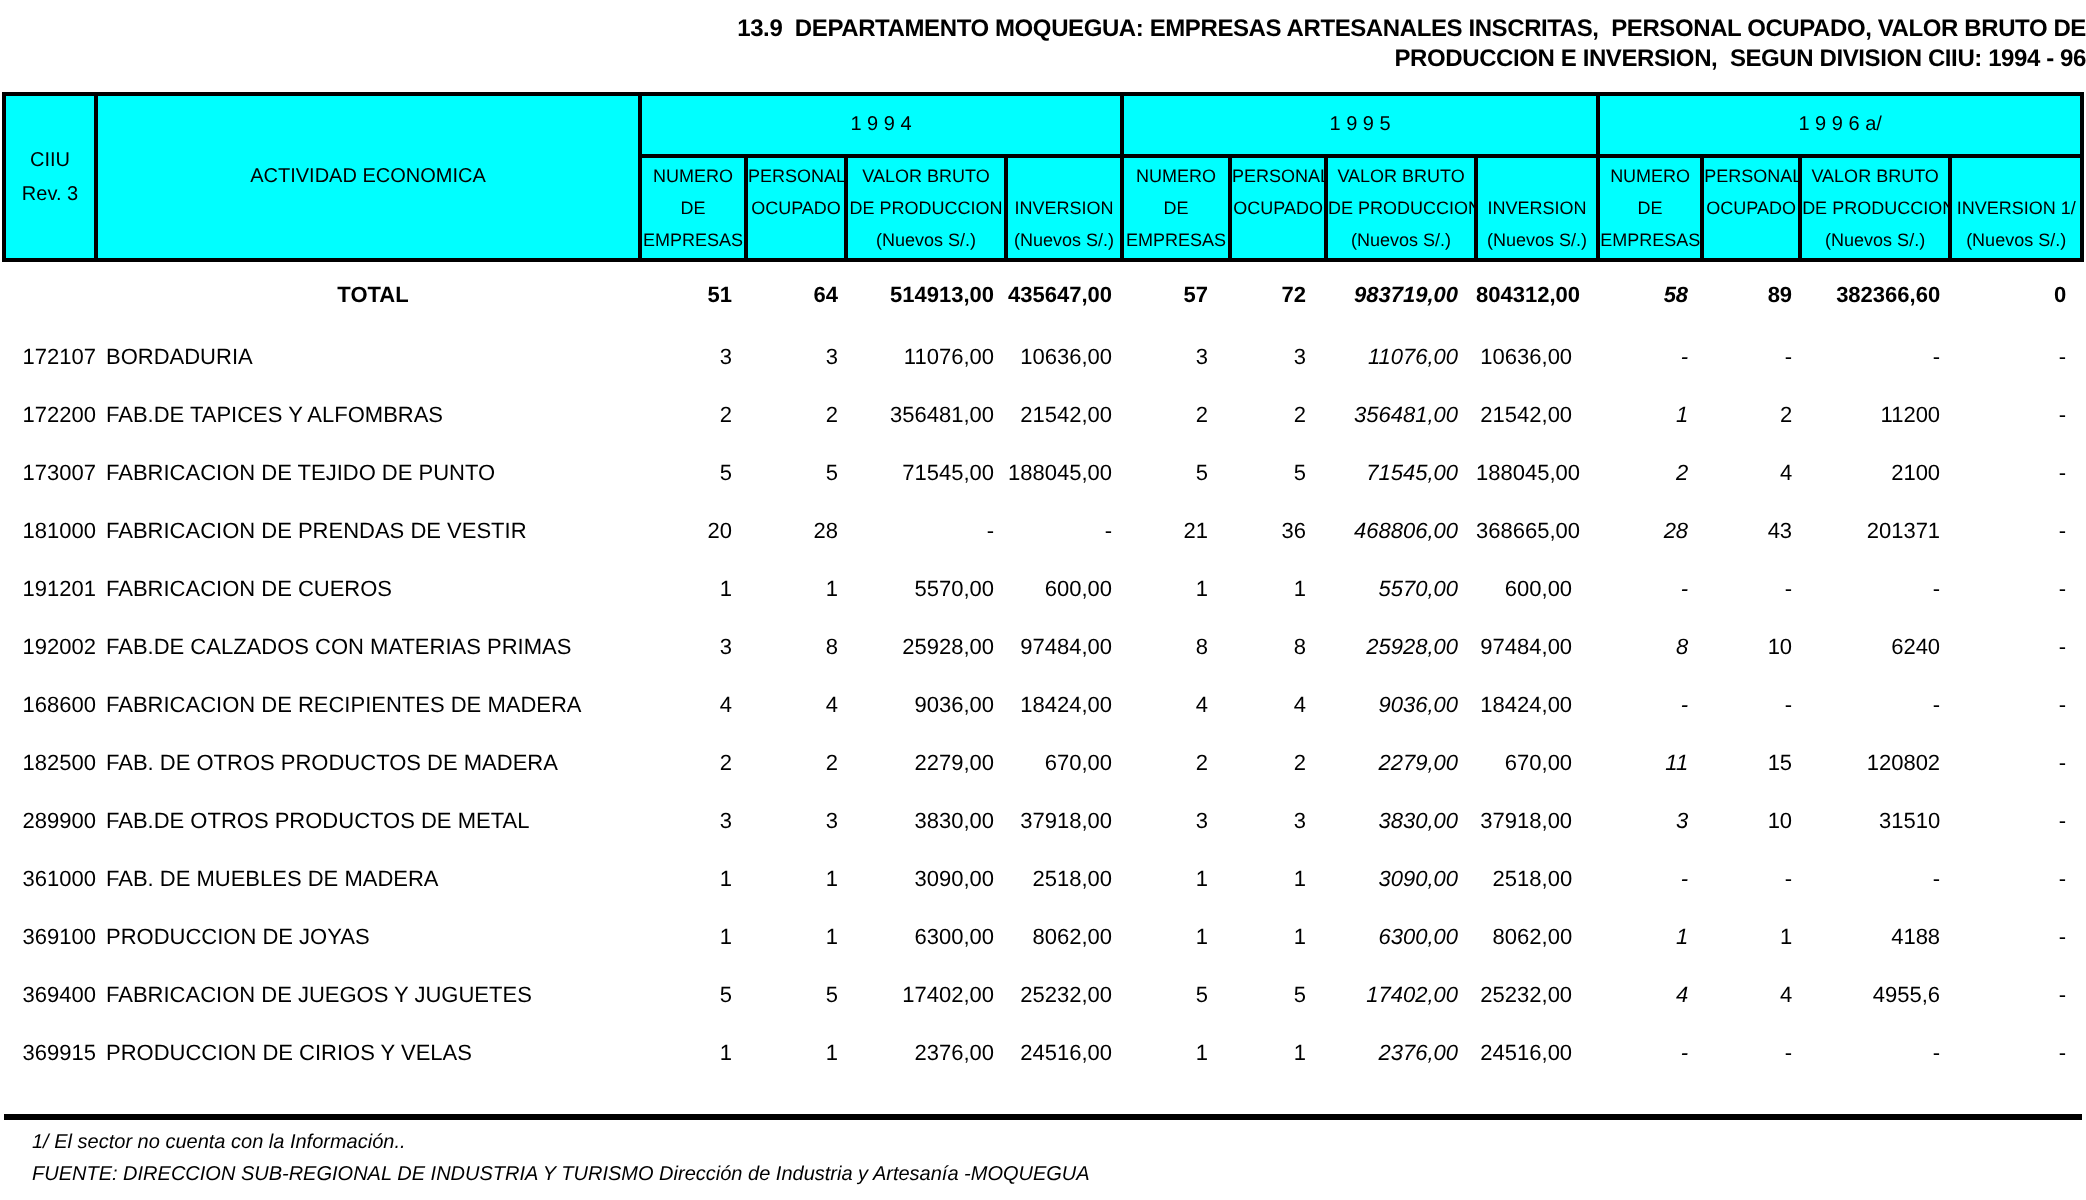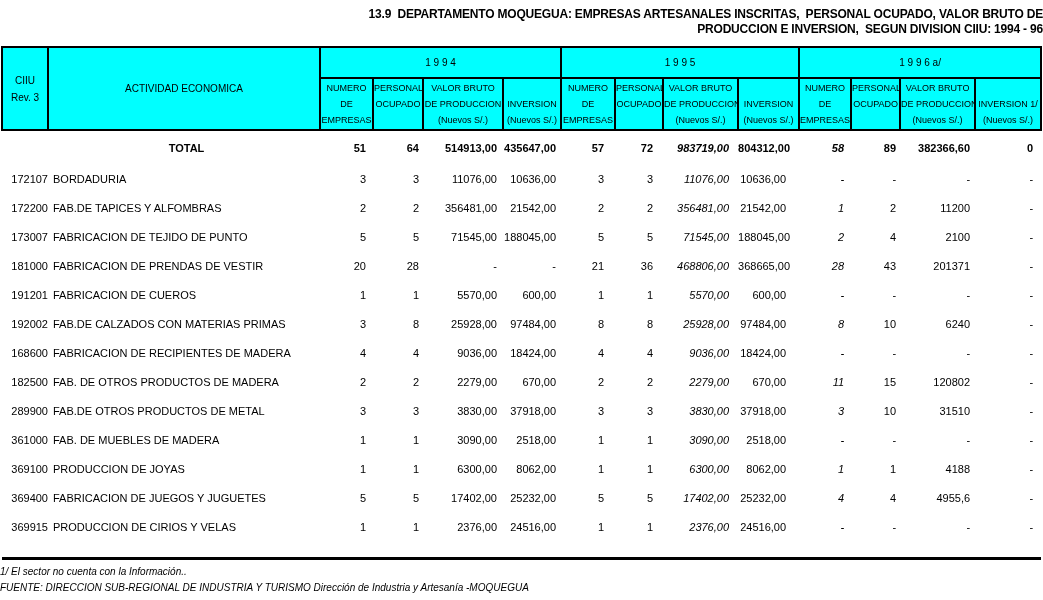--- a/index.html
+++ b/index.html
@@ -33,21 +33,21 @@
   td.p3 { padding-right: 5px; margin-left: 32px; }
   td.p4 { padding-right: 11px; }
   td.p5 { padding-right: 10px; }
   td.p6 { padding-right: 9px; font-style: italic; }
   td.p7 { padding-right: 13px; }
   td.p8 { padding-right: 7px; font-style: italic; }
   td.p9 { padding-right: 4px; }
   td.p10 { padding-right: 5px; }
   td.p11 { padding-right: 8px; }
 
-  .footnotes { margin-top: 4px; margin-left: 0; }
+  .footnotes { margin-top: 4px; margin-left: 16px; }
   .footnote { font-size: 10px; font-style: italic; line-height: 16px; white-space: pre; }
 </style>
 </head>
 <body>
 
 <div class="title-block">
   <div class="title-line">13.9  DEPARTAMENTO MOQUEGUA: EMPRESAS ARTESANALES INSCRITAS,  PERSONAL OCUPADO, VALOR BRUTO DE</div>
   <div class="title-line">PRODUCCION E INVERSION,  SEGUN DIVISION CIIU: 1994 - 96</div>
 </div>
 

